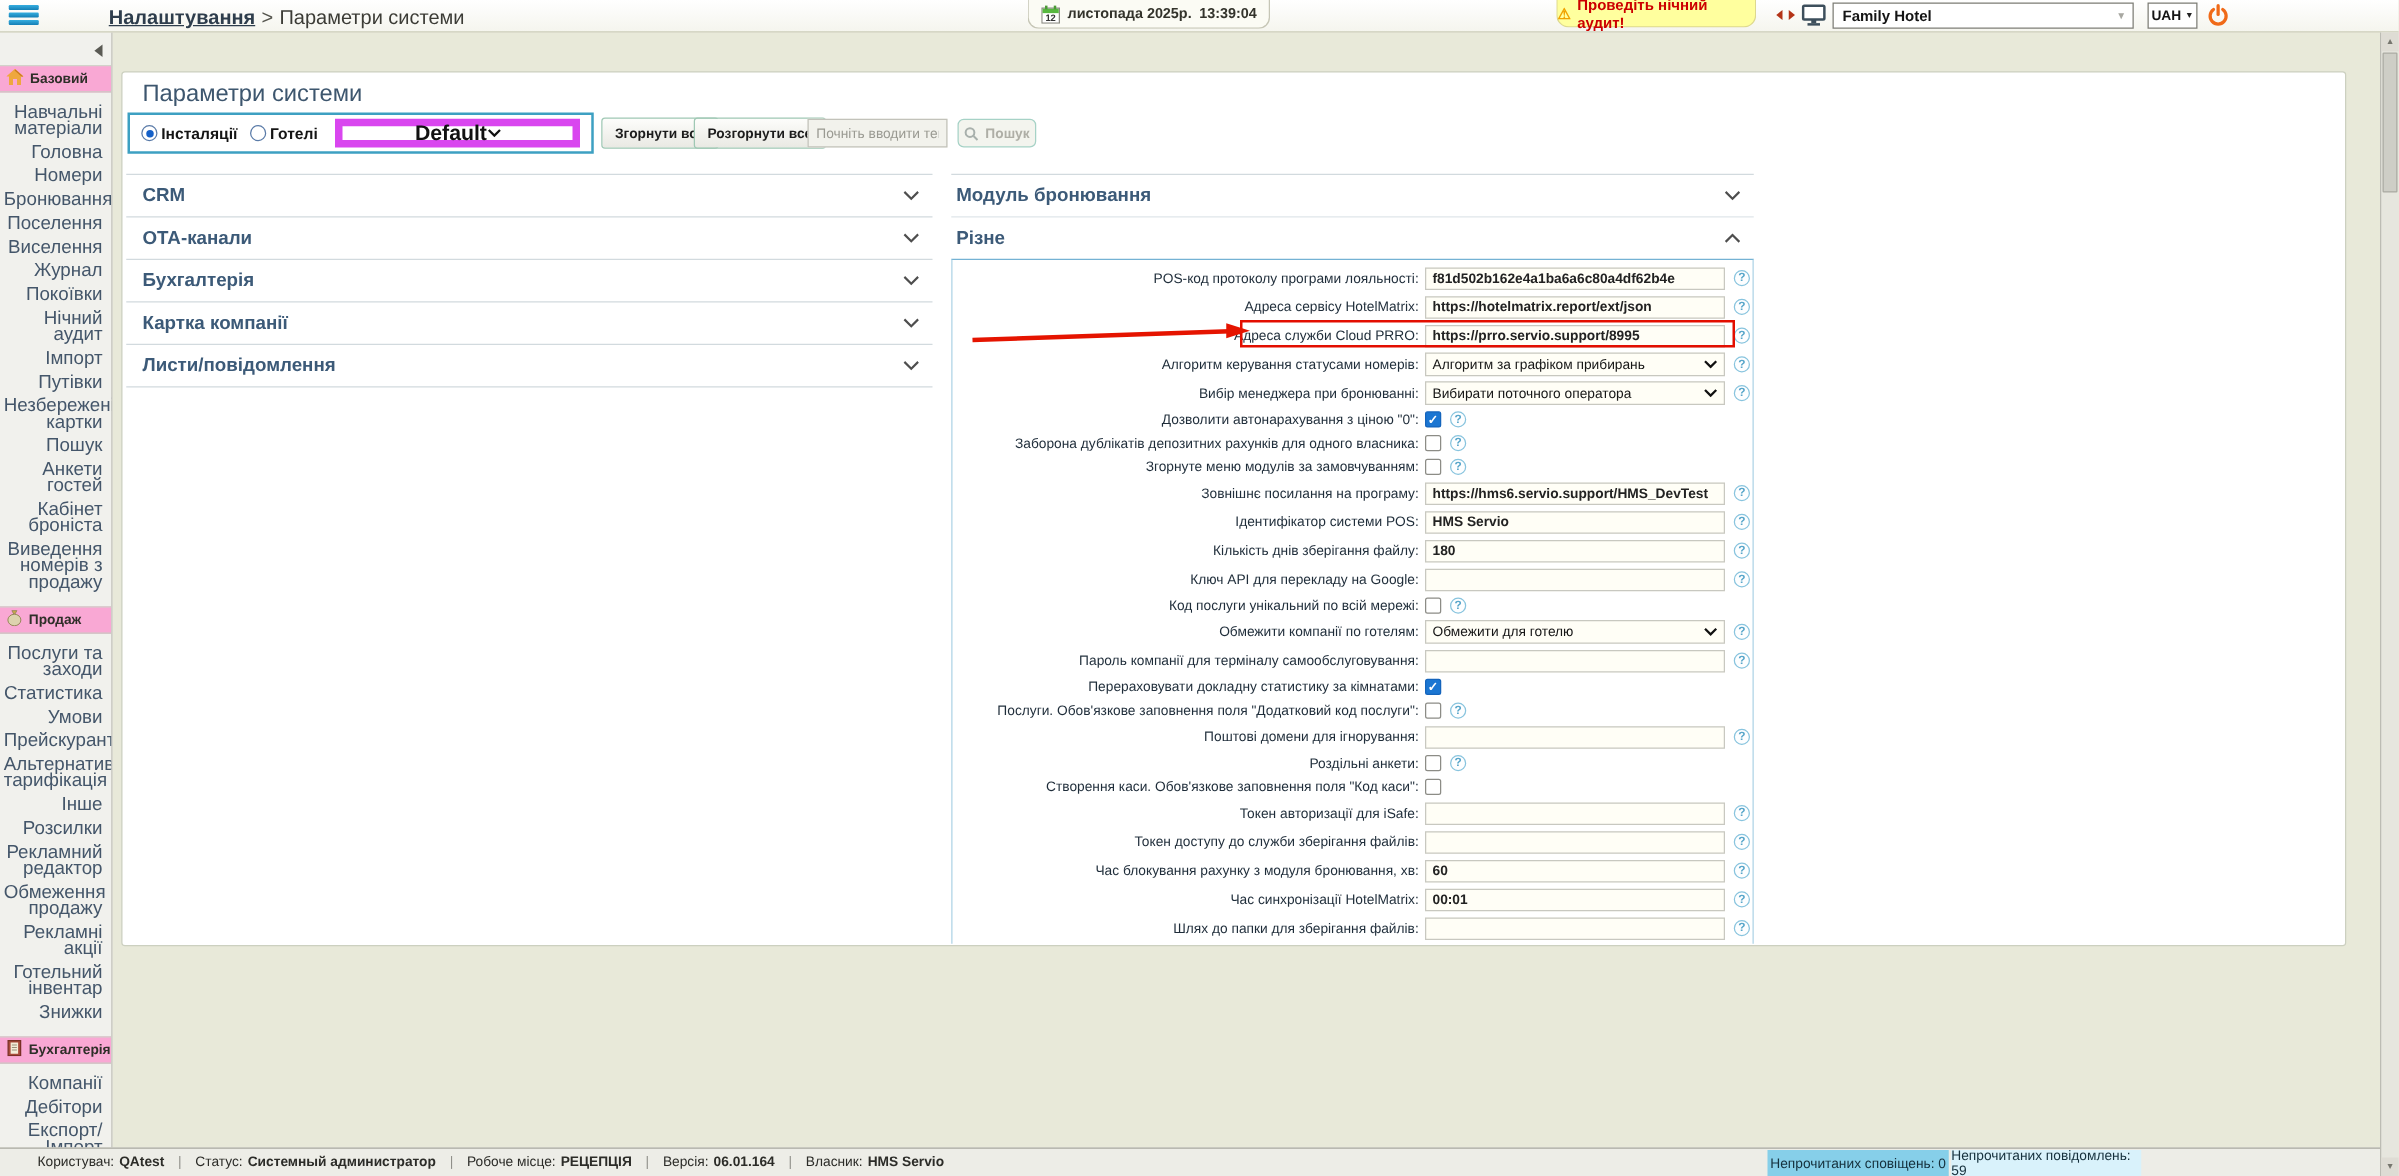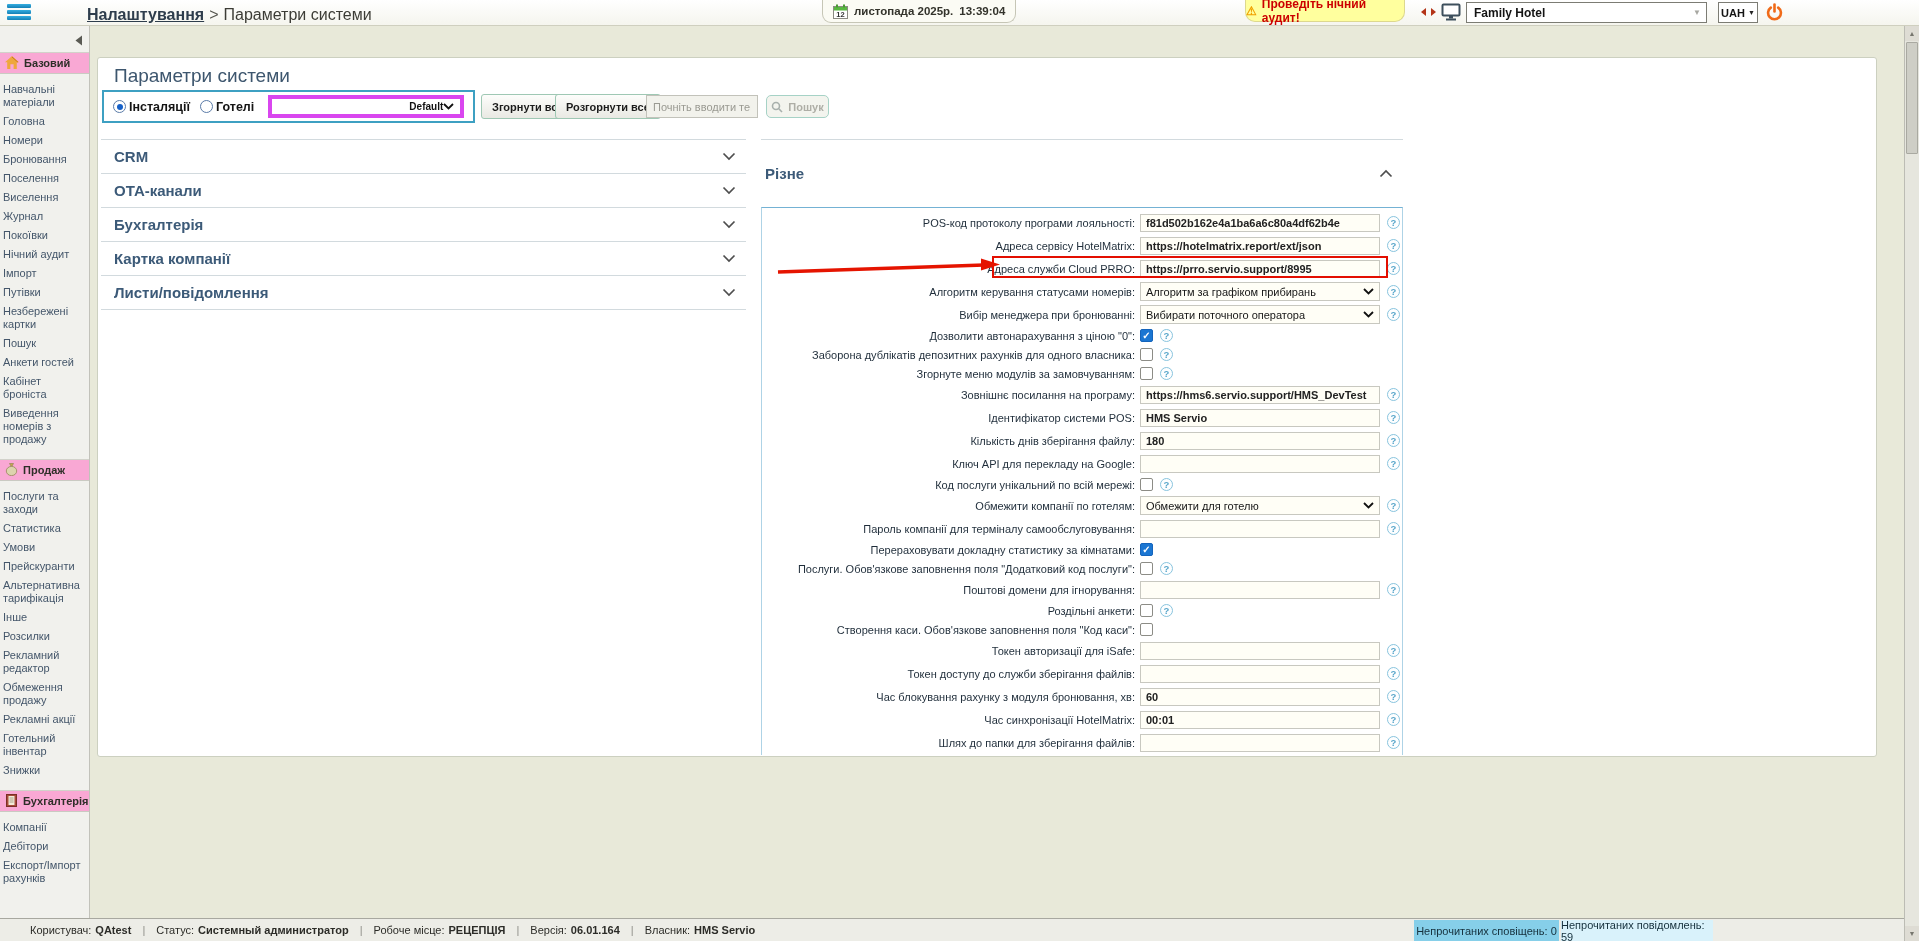--- a/index.html
+++ b/index.html
@@ -46,36 +46,36 @@
 
   
   .sidebar { position:absolute; left:0; top:26px; width:90px; height:892px;
     background:#f1f1ed; border-right:1px solid #c2c2ba; overflow:hidden; z-index:2; }
   .collapse { position:absolute; top:9px; right:5px; cursor:pointer; }
   .sgroups { position:absolute; top:26px; left:0; right:0; }
   .sgroup { height:22px; background:#f9a8d4; border-top:1px solid #d2d2ca; border-bottom:1px solid #cacac2;
     display:flex; align-items:center; gap:5px; padding-left:5px;
     font-weight:bold; font-size:11px; color:#2e2e28; margin:10px 0 6px; cursor:pointer; }
   .sgroups .sgroup:first-child { margin-top:0; }
-  .sitem { font-size:11px; color:#44566a; padding:3px 7px 3px 3px;
+  .sitem { font-size:15px; color:#44566a; text-align:right; padding:3px 7px 3px 3px;
     line-height:13px; cursor:pointer; }
 
   
   .panel { position:absolute; left:97px; top:57px; width:1780px; height:700px;
     background:#fff; border:1px solid #ccd0c0; border-radius:3px; z-index:3; }
   .ptitle { position:absolute; left:16px; top:7px; font-size:19px; color:#3d566e; }
   .filterbox { position:absolute; left:4px; top:32px; height:33px; border:2px solid #3da0c2;
     background:#fff; display:flex; align-items:center; padding:0 9px; gap:10px; }
   .rlab { font-size:12.5px; font-weight:bold; color:#141414; margin-left:3px; white-space:nowrap; }
   .radio { width:13px; height:13px; border:1px solid #5a7ba8; border-radius:50%; background:#fff;
     position:relative; cursor:pointer; flex:none; }
   .radio.on::after { content:''; position:absolute; inset:2.5px; border-radius:50%; background:#1560c8; }
-  .defsel { width:196px; height:23px; border:4px solid #d946ef; background:#fff; margin-left:4px;
-    display:flex; align-items:center; justify-content:flex-end; padding:0 6px;
-    font-size:10px; font-weight:bold; color:#111; cursor:pointer; }
+  .defsel { width:196px; height:23px; border:6px solid #d946ef; background:#fff; margin-left:4px;
+    display:flex; align-items:center; justify-content:center; padding:0 6px;
+    font-size:17px; font-weight:bold; color:#111; cursor:pointer; }
   .tbtn { position:absolute; top:36px; height:25px; border:1px solid #9fc8b4; border-radius:3px;
     background:linear-gradient(#fdfdfb,#e9e9e3); font-size:11px; font-weight:bold; color:#1c1c1c;
     display:flex; align-items:center; justify-content:center; cursor:pointer; padding:0 10px; }
   .btn-collapse { left:383px; } .btn-expand { left:457px; }
   .searchin { position:absolute; left:548px; top:37px; width:112px; height:23px;
     border:1px solid #c2c2ba; background:#f2f2ec; color:#9a9a92; font-size:11px; padding:0 6px;
     font-family:inherit; }
   .searchin::placeholder { color:#9a9a92; }
   .searchbtn { position:absolute; left:668px; top:37px; width:63px; height:23px;
     border:1px solid #a6d2c6; border-radius:5px; background:#f3f4ee; color:#aeaea6;
@@ -83,21 +83,21 @@
 
   .lcol { position:absolute; left:3px; top:81px; width:645px; border-top:1px solid #d2dade; }
   .lsec { height:34px; border-bottom:1px solid #d2dade; display:flex; align-items:center;
     justify-content:space-between; padding:0 10px 0 13px; font-size:15px; font-weight:bold;
     color:#3c5a78; cursor:pointer; }
 
   .rcol { position:absolute; left:663px; top:81px; width:642px; bottom:1px; border-top:1px solid #d2dade; }
   .rhead { height:34px; display:flex; align-items:center; justify-content:space-between;
     padding:0 10px 0 4px; font-size:15px; font-weight:bold; color:#3c5a78; cursor:pointer; }
   .rhead.h1 { border-bottom:1px solid #e0e6ea; }
-  .rhead.h2 { height:32px;margin-top:17px; }
+  .rhead.h2 { height:32px; }
   .rpanel { position:absolute; top:67px; bottom:0; left:0; right:0; overflow:hidden;
     border-top:1px solid #74b2d4; border-left:1px solid #aed3e6; border-right:1px solid #aed3e6;
     padding-top:3px; }
   .frow { display:grid; grid-template-columns:378px 1fr; align-items:center; }
   .frow.trow { height:23px; } .frow.crow { height:19px; }
   .flab { font-size:11px; color:#1f2d3a; text-align:right; padding-right:5px; white-space:nowrap; }
   .fctrl { display:flex; align-items:center; }
   .tin { width:240px; height:18px; border:1px solid #c8c8c0; background:#fffef6; font-size:11px;
     font-weight:bold; color:#222; padding:1px 5px; font-family:inherit; }
   .fsel { width:240px; height:19px; border:1px solid #c8c8c0; background:#fffef6; cursor:pointer;
@@ -297,20 +297,26 @@
       </div>
       <div class="lsec">
         <span>Листи/повідомлення</span>
         <svg width="14" height="9">
           <path d="M1.5 1.5l5.5 5.5 5.5-5.5" fill="none" stroke="#4e4e4e" stroke-width="1.7"></path>
         </svg>
       </div>
     </div>
 
   <div class="rcol">
+    <div class="rhead h1">
+      <span>Модуль бронювання</span>
+      <svg width="14" height="9">
+          <path d="M1.5 1.5l5.5 5.5 5.5-5.5" fill="none" stroke="#4e4e4e" stroke-width="1.7"></path>
+        </svg>
+    </div>
     <div class="rhead h2">
       <span>Різне</span>
       <svg width="14" height="9">
           <path d="M1.5 7.5L7 2l5.5 5.5" fill="none" stroke="#4e4e4e" stroke-width="1.7"></path>
         </svg>
     </div>
     <div class="rpanel" id="rizne-rows">
         <div class="frow trow">
           <label class="flab">POS-код протоколу програми лояльності:</label>
           <span class="fctrl">

